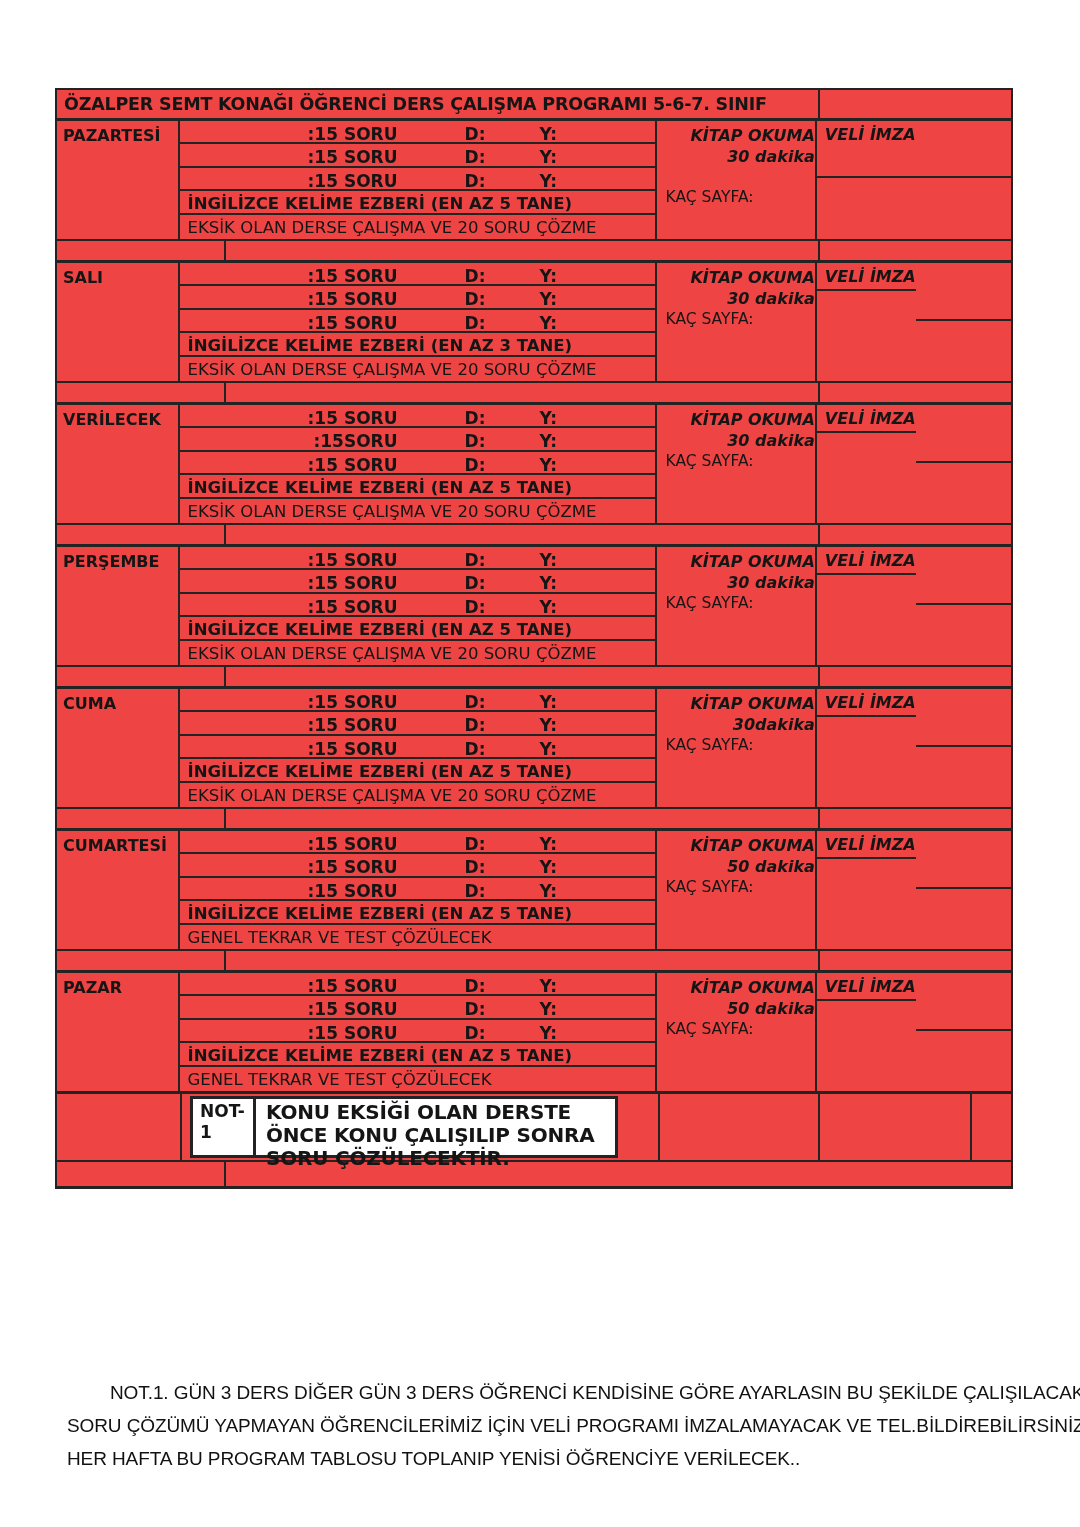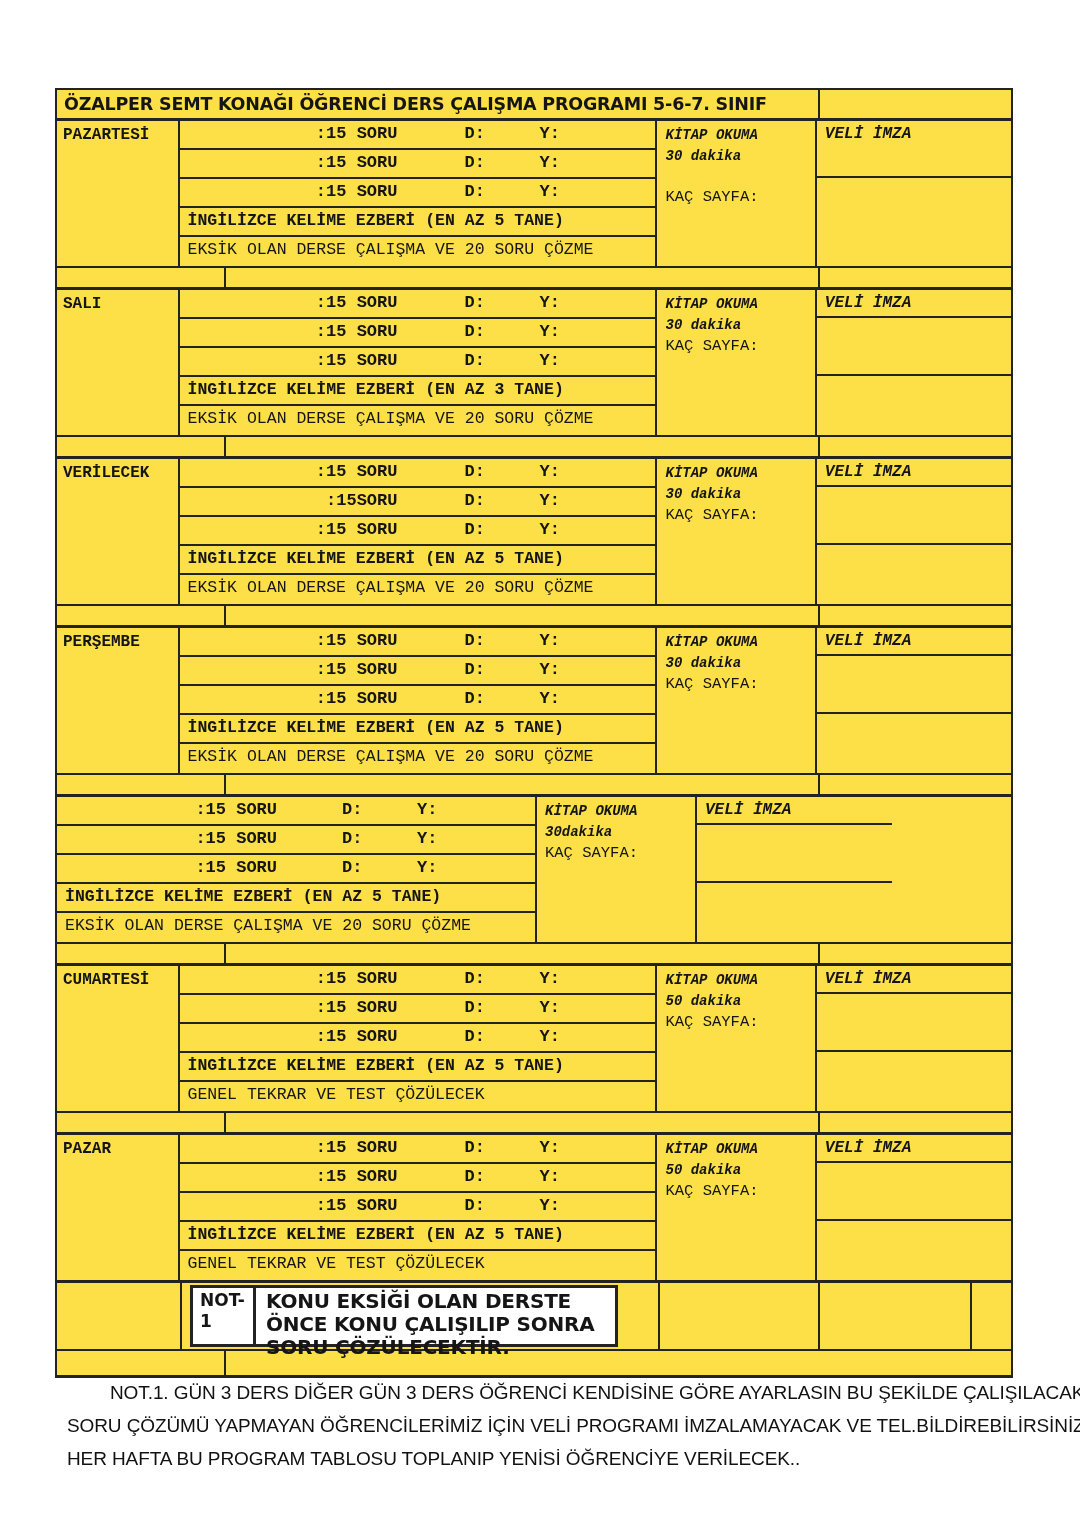--- a/index.html
+++ b/index.html
@@ -11,54 +11,54 @@
     color:#151515;
     overflow:hidden;
   }
   * { box-sizing:border-box; }
 
   .sheet { position:absolute; inset:0; background:#fff; }
 
   .table {
     position:absolute; left:55px; top:88px; width:958px;
     border:2px solid #232323; border-bottom-width:3px;
-    background:#fde047;
+    background:#ef4444;
   }
 
   
   .title-row { display:flex; height:31px; border-bottom:3px solid #232323; }
   .title-cell {
     width:763px; border-right:2px solid #232323;
     font-weight:bold; font-size:17.5px; letter-spacing:-0.2px;
     padding:4px 0 0 7px; white-space:nowrap; overflow:hidden;
   }
   .title-empty { flex:1; }
 
   
-  .block { display:flex; height:145px;font-family:Liberation Mono, monospace; }
+  .block { display:flex; height:118px; }
   .day-col {
     width:123px; border-right:2px solid #232323;
     font-weight:bold; font-size:16px;
     padding:5px 0 0 6px;
   }
   .content-col { width:480px; border-right:2px solid #232323; display:flex; flex-direction:column; }
   .crow { height:29px; border-bottom:2px solid #232323; position:relative; }
   .crow.last { border-bottom:none; }
   .soru-label { position:absolute; right:258px; top:3px; font-weight:bold; font-size:17px; white-space:nowrap; }
   .d-label    { position:absolute; left:285px;  top:3px; font-weight:bold; font-size:17px; }
   .y-label    { position:absolute; left:360px;  top:3px; font-weight:bold; font-size:17px; }
   .english-row { font-weight:bold; font-size:16.5px; padding:3px 0 0 8px; white-space:nowrap; overflow:hidden; }
   .practice-row { font-size:16.5px; padding:3px 0 0 8px; white-space:nowrap; overflow:hidden; }
 
   .kitap-col { width:160px; border-right:2px solid #232323; padding:4px 0 0 8px; }
-  .kitap-title, .kitap-duration { font-weight:bold; font-style:italic; font-size:14px; line-height:21px; white-space:nowrap; }
+  .kitap-title, .kitap-duration { font-weight:bold; font-style:italic; font-size:16px; line-height:21px; white-space:nowrap;text-align:right; }
   .kitap-pages { font-size:15.5px; line-height:21px; white-space:nowrap; }
   .first-day .kitap-pages { margin-top:20px; }
 
-  .veli-col { width:195px; display:flex; flex-direction:column; }
+  .veli-col { width:195px; display:flex; flex-direction:row; }
   .vc { width:100%; }
   .vc1 { font-weight:bold; font-style:italic; font-size:16px; padding:4px 0 0 8px; border-bottom:2px solid #232323; }
   .first-day .vc1 { height:57px; }
   .std-day  .vc1 { height:28px; }
   .std-day  .vc2 { height:58px; border-bottom:2px solid #232323; }
   .vc3 { flex:1; }
 
   
   .spacer { height:24px; border-top:2px solid #232323; border-bottom:3px solid #232323; position:relative; }
   .spacer .v { position:absolute; top:0; bottom:0; width:2px; background:#232323; }
@@ -256,20 +256,23 @@
       <div class="vc vc1">VELİ İMZA</div>
       <div class="vc vc2"></div>
       <div class="vc vc3"></div>
     </div>
   </div>
 <div class="spacer">
           <i class="v v1"></i>
           <i class="v v2"></i>
         </div>
   <div class="block std-day">
+    <div class="day-col">
+      <span>CUMA</span>
+    </div>
     <div class="content-col">
       <div class="crow">
         <span class="soru-label">:15 SORU</span>
         <span class="d-label">D:</span>
         <span class="y-label">Y:</span>
       </div>
       <div class="crow">
         <span class="soru-label">:15 SORU</span>
         <span class="d-label">D:</span>
         <span class="y-label">Y:</span>

